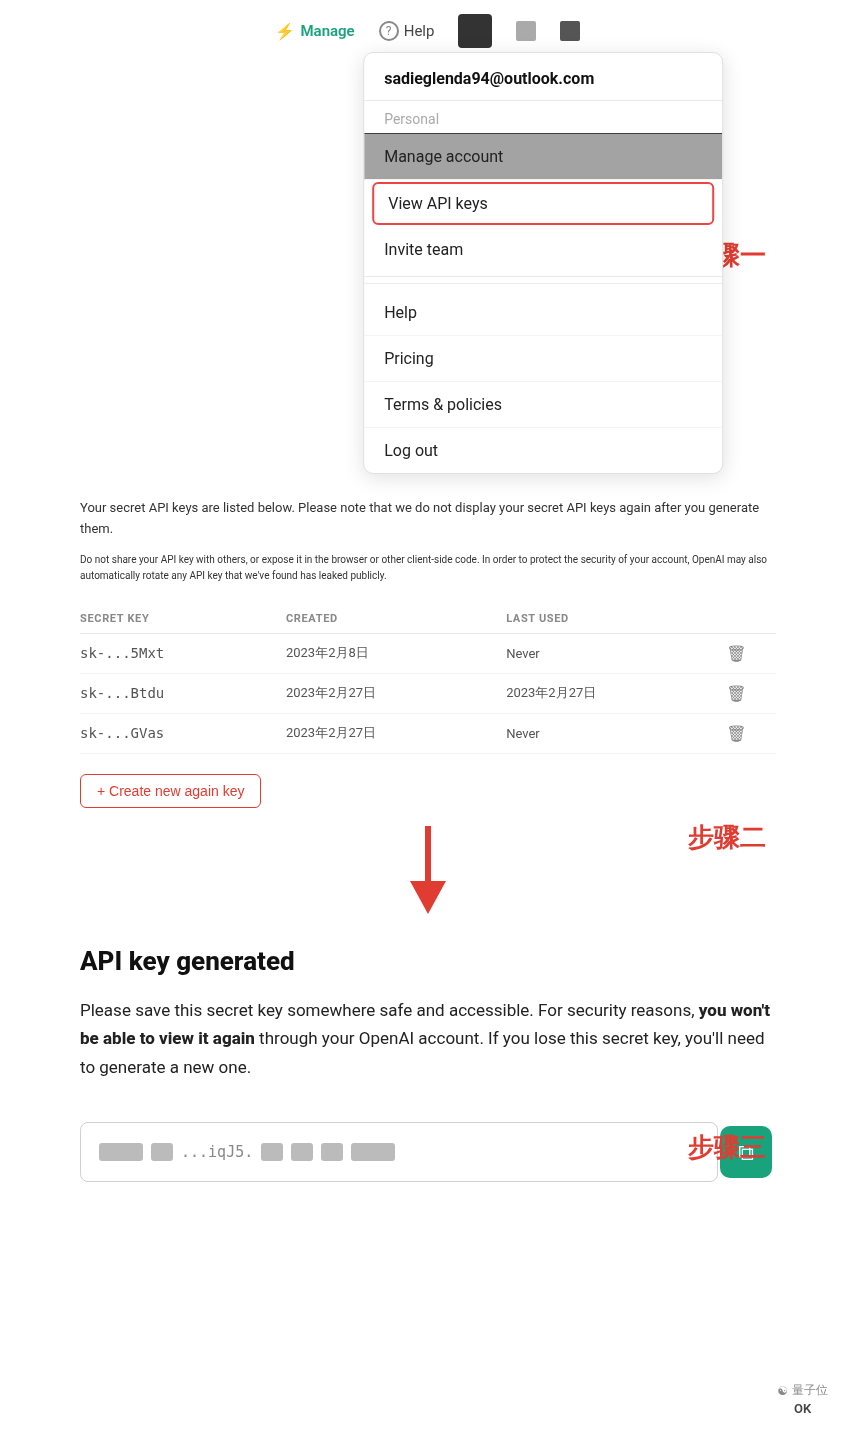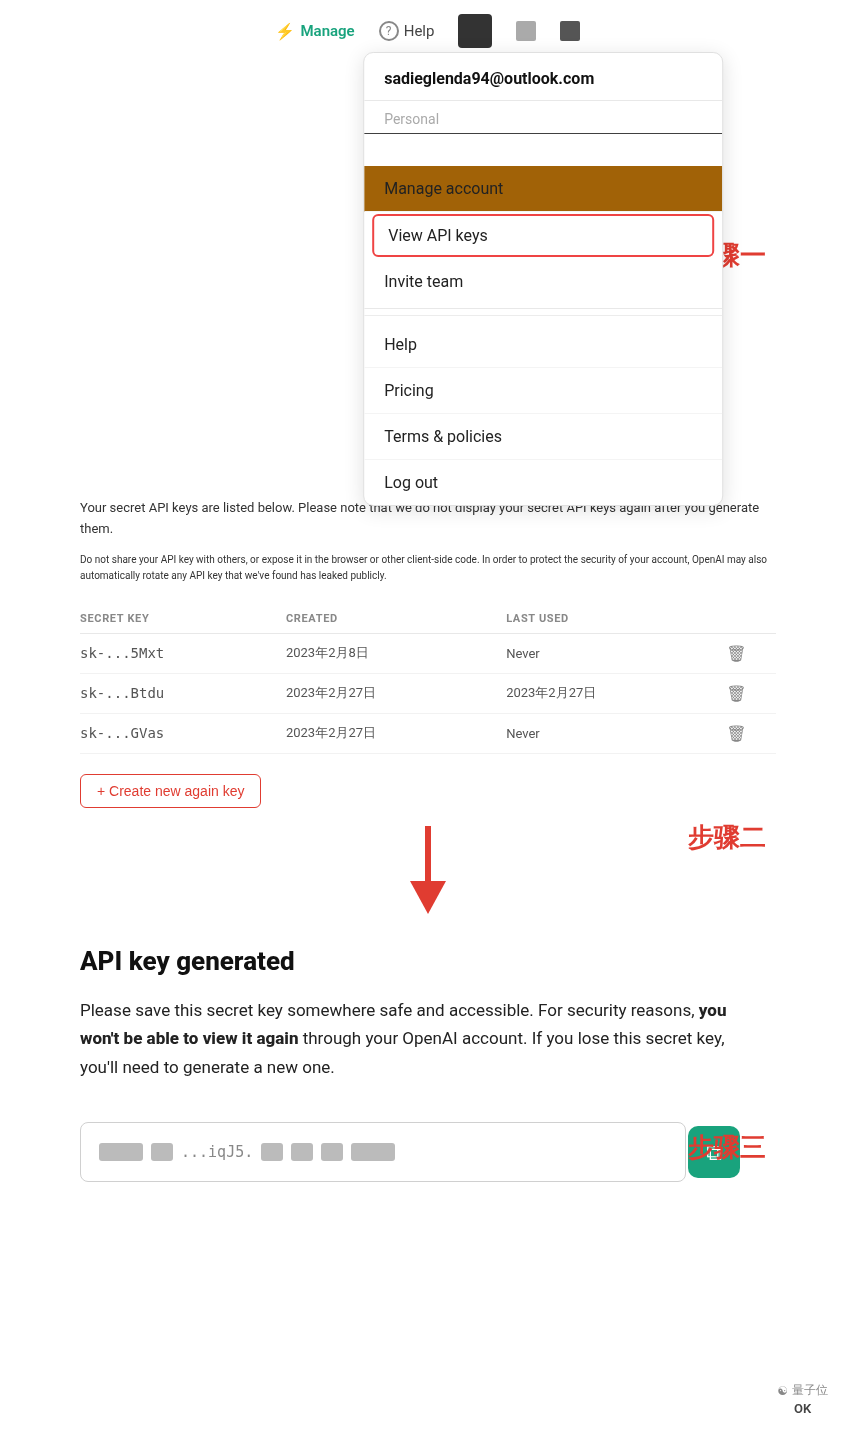--- a/index.html
+++ b/index.html
@@ -103,22 +103,21 @@
     }
     .dropdown-item {
       padding: 13px 20px;
       font-size: 16px;
       color: #222;
       cursor: pointer;
       border-bottom: 1px solid #f4f4f4;
     }
     .dropdown-item:last-child { border-bottom: none; }
     .dropdown-item.highlighted {
-      background: #a16207;
-      margin-top: 32px;
+      background: #a3a3a3;
     }
     .dropdown-item.view-api {
       border: 2px solid #ef4444;
       border-radius: 6px;
       margin: 2px 8px;
       padding: 10px 14px;
     }
     .dropdown-group {
       border-bottom: 1px solid #e8e8e8;
       padding-bottom: 4px;
@@ -221,21 +220,21 @@
 
     
     .arrow-section {
       display: flex;
       justify-content: center;
       padding: 10px 0;
     }
 
     
     .generated-section {
-      padding: 20px 116px 0 80px;
+      padding: 20px 84px 0 80px;
     }
     .generated-title {
       font-size: 26px;
       font-weight: 800;
       color: #111;
       margin-bottom: 20px;
     }
     .generated-desc {
       font-size: 17px;
       color: #222;

